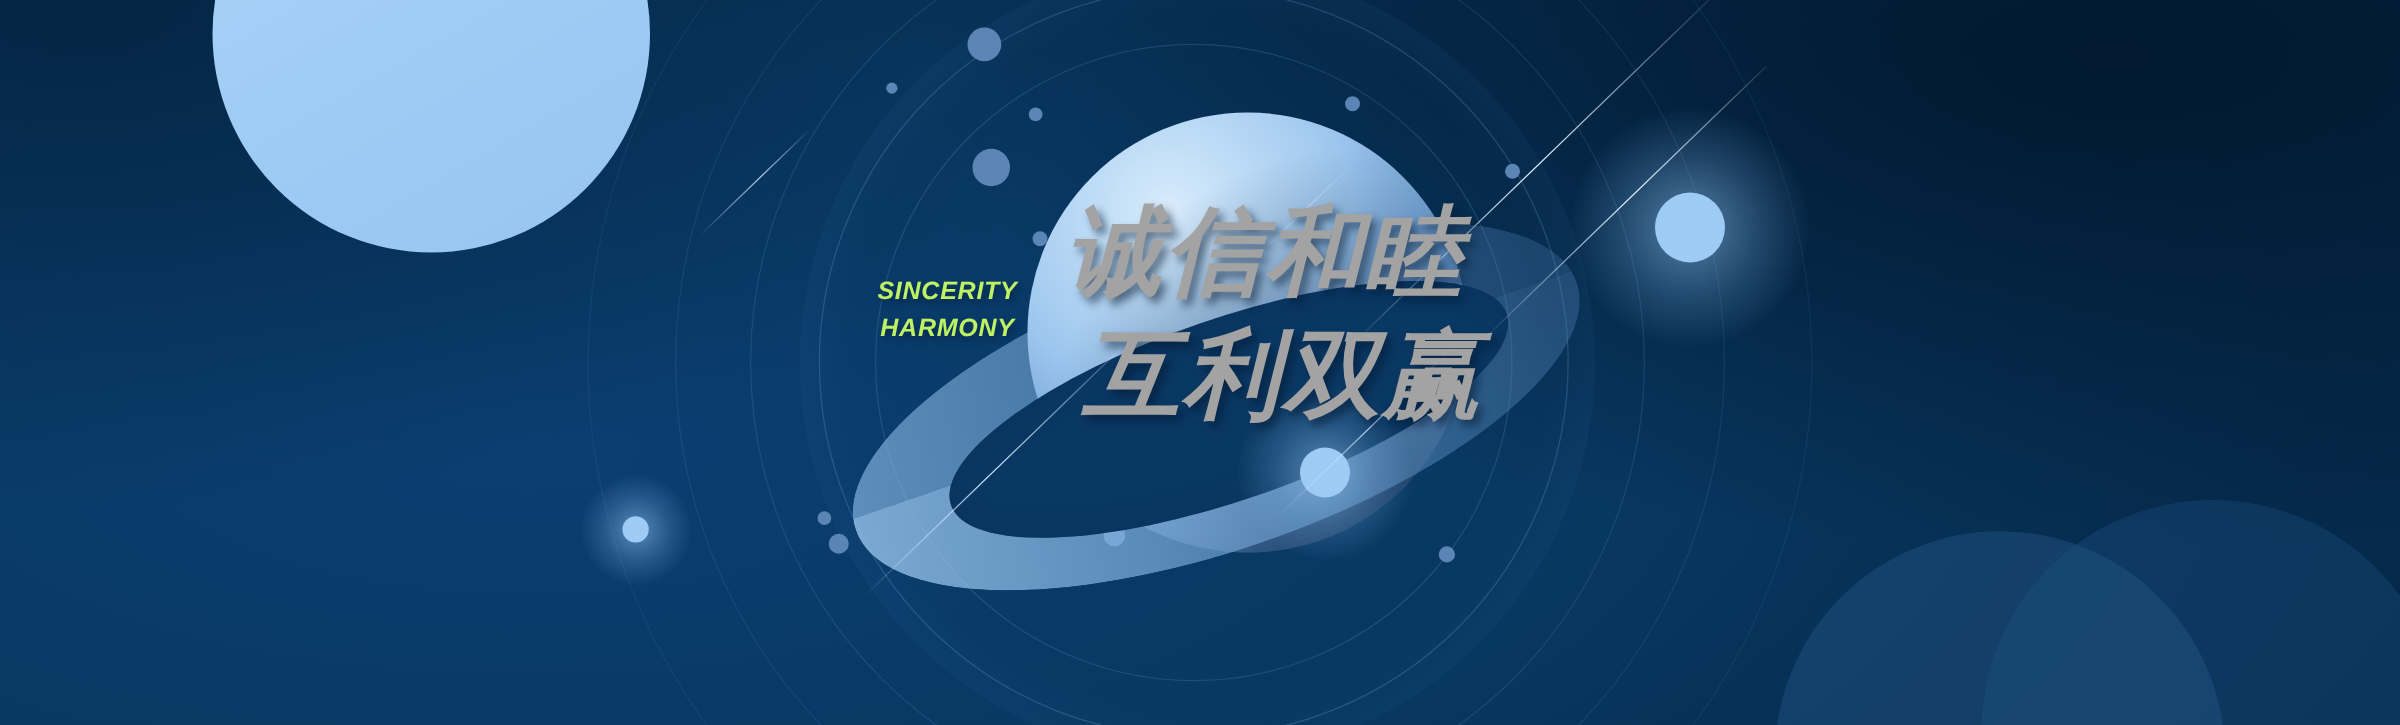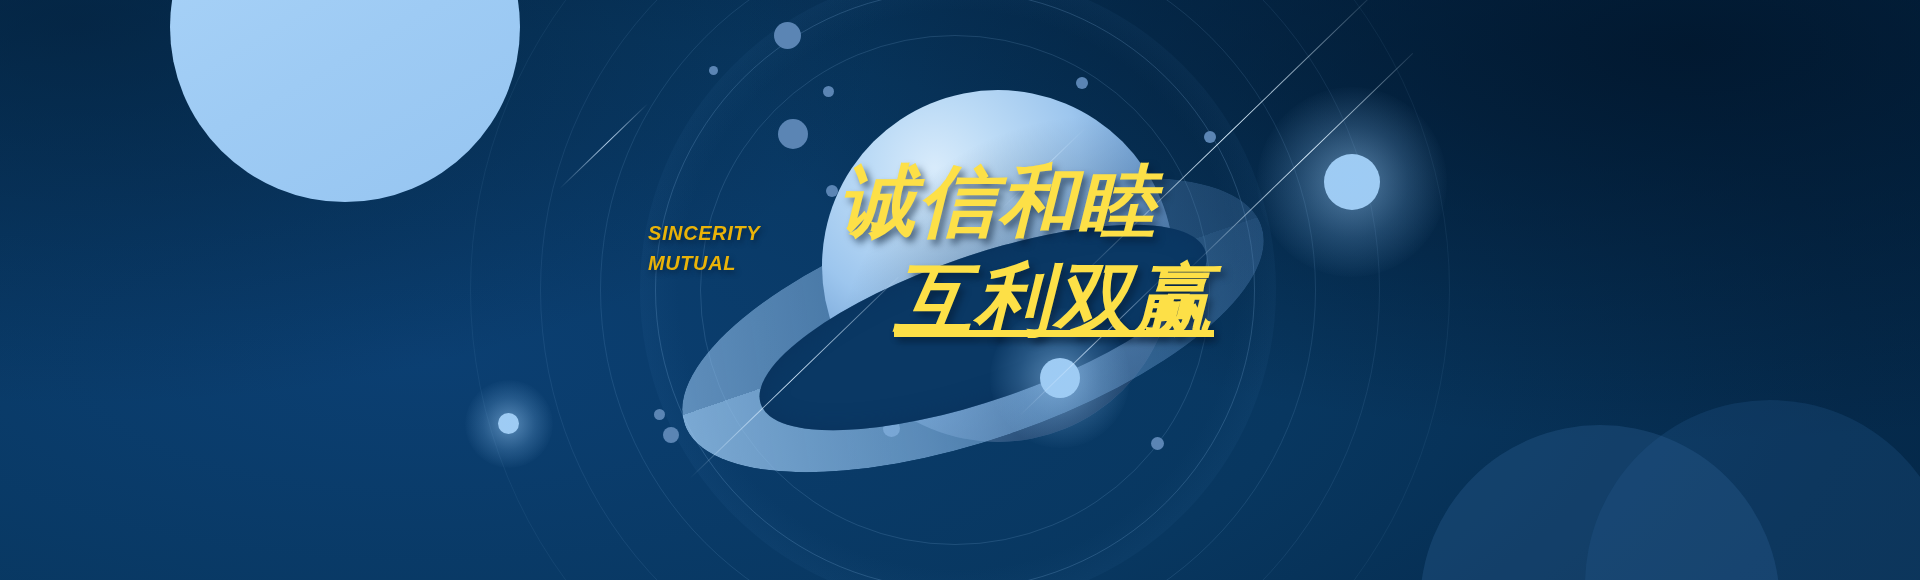--- a/index.html
+++ b/index.html
@@ -149,36 +149,37 @@
 
   
   .copy{
     position:absolute;
     left:648px;top:158px;
     width:600px;height:210px;
   }
   .headline{
     position:absolute;
     left:190px;top:-6px;
-    color:#fde047;
+    color:#a3a3a3;
     font-weight:700;
     font-style:italic;
     font-size:78px;
     line-height:98px;
     letter-spacing:2px;
     white-space:nowrap;
     text-shadow:4px 5px 7px rgba(3,24,48,.55);
-  }
-  .headline .ln2{display:block;margin-left:56px;text-decoration:underline;}
+    text-align:center;
+  }
+  .headline .ln2{display:block;margin-left:28px;}
   .subcopy{
     position:absolute;
     left:0;top:60px;
     width:220px;
-    text-align:left;
-    color:#eab308;
+    text-align:center;
+    color:#bef264;
     font-weight:700;
     font-style:italic;
     font-size:20px;
     line-height:30px;
     letter-spacing:.6px;
     white-space:nowrap;
     text-shadow:2px 3px 5px rgba(3,24,48,.5);
   }
 </style>
 </head>
@@ -228,21 +229,21 @@
   <div class="streak s2"></div>
   <div class="streak s3"></div>
   <div class="streak s6"></div>
   <div class="streak s4"></div>
   <div class="streak s5"></div>
 
   <div class="copy">
 
     <div class="subcopy">
       <div>SINCERITY</div>
-      <div>MUTUAL</div>
+      <div>HARMONY</div>
     </div>
 
     <div class="headline">
       <span class="ln1">诚信和睦</span>
       <span class="ln2">互利双赢</span>
     </div>
 
   </div>
 
 </div>

